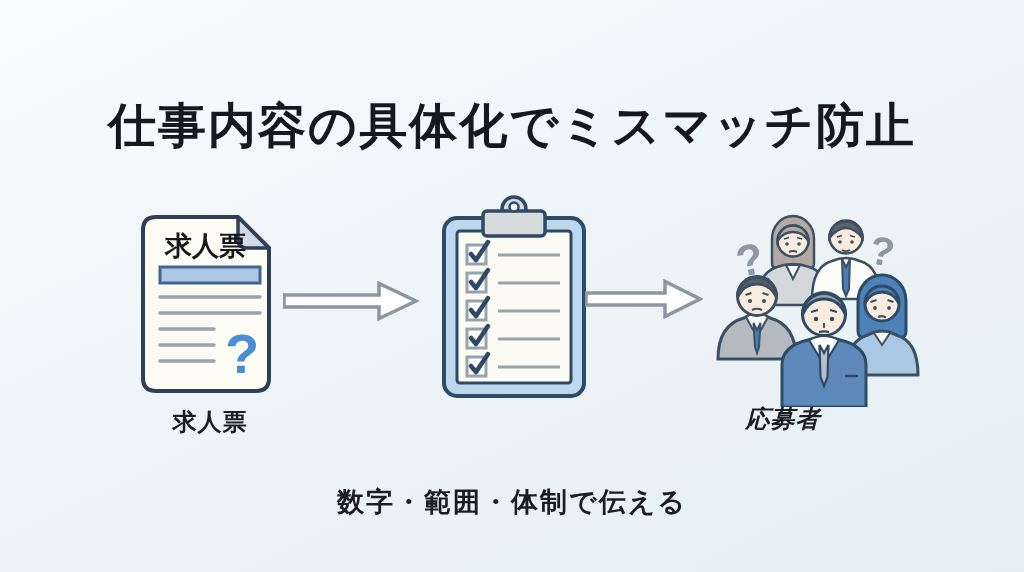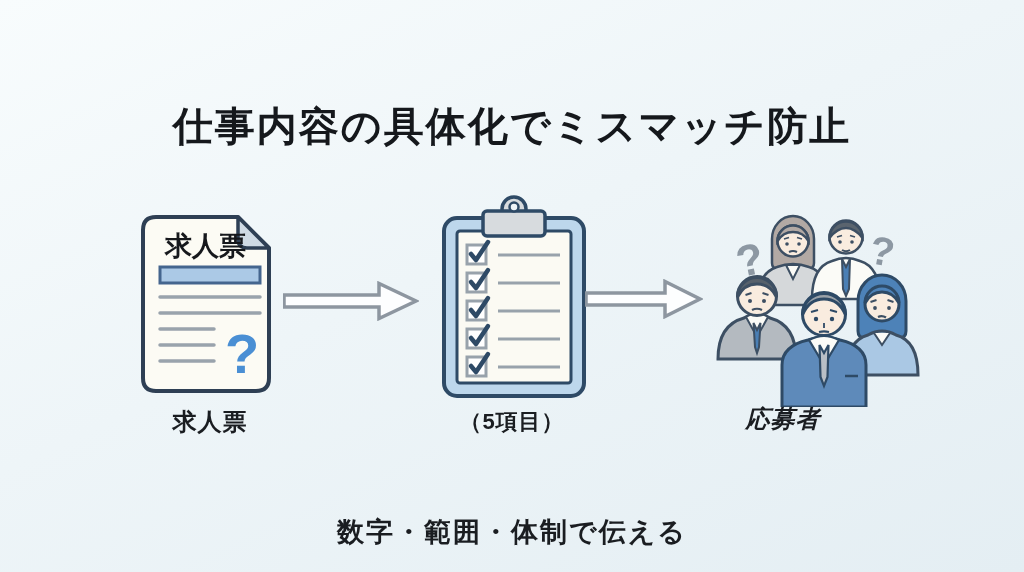--- a/index.html
+++ b/index.html
@@ -3,30 +3,30 @@
 <meta charset="utf-8">
 <style>
   html,body{margin:0;padding:0;background:#dfe8ee;}
   .canvas{
     position:relative;width:1024px;height:572px;margin:0 auto;overflow:hidden;
     background:linear-gradient(155deg,#f8fcfd 0%,#eef5f8 45%,#e4eef3 100%);
     font-family:"Liberation Sans","DejaVu Sans",sans-serif;
   }
   .title{
     position:absolute;top:94px;left:0;width:1024px;text-align:center;
-    font-size:40px;font-weight:900;color:#15181c;letter-spacing:2px;line-height:64px;
+    font-size:48px;font-weight:900;color:#15181c;letter-spacing:2px;line-height:64px;
   }
   .icon-box{position:absolute;}
   .flow-label{
     position:absolute;text-align:center;font-weight:800;color:#1a1d21;
     font-size:24px;line-height:30px;letter-spacing:1px;
   }
   .flow-sublabel{font-size:22px;font-weight:800;}
   .footer-note{
-    position:absolute;top:514px;left:0;width:1024px;text-align:center;
+    position:absolute;top:484px;left:0;width:1024px;text-align:center;
     font-size:27px;font-weight:800;color:#1a1d21;letter-spacing:2px;
   }
   svg{display:block;}
 </style>
 </head>
 <body>
 
 <div class="canvas">
 
   <div class="title">仕事内容の具体化でミスマッチ防止</div>
@@ -158,20 +158,19 @@
         <path d="M124,128 v5" fill="none" stroke-width="1.8"></path>
         <path d="M119,137 Q124,135.8 129,137" fill="none" stroke-width="2.2"></path>
         <path d="M111,117 l7,-2 M137,117 l-7,-2" fill="none" stroke-width="2"></path>
       </g>
     </svg>
   </div>
 
   <div class="flow-label" style="left:125px;top:407px;width:170px;">求人票</div>
 
   <div class="flow-label" style="left:382px;top:407px;width:260px;font-size:23px;">
-    <div class="flow-sublabel">（5項目）</div>
   </div>
 
   <div class="flow-label" style="left:693px;top:404px;width:180px;font-style:italic;">応募者</div>
 
   <div class="footer-note">数字・範囲・体制で伝える</div>
 
 </div>
 
 </body></html>

